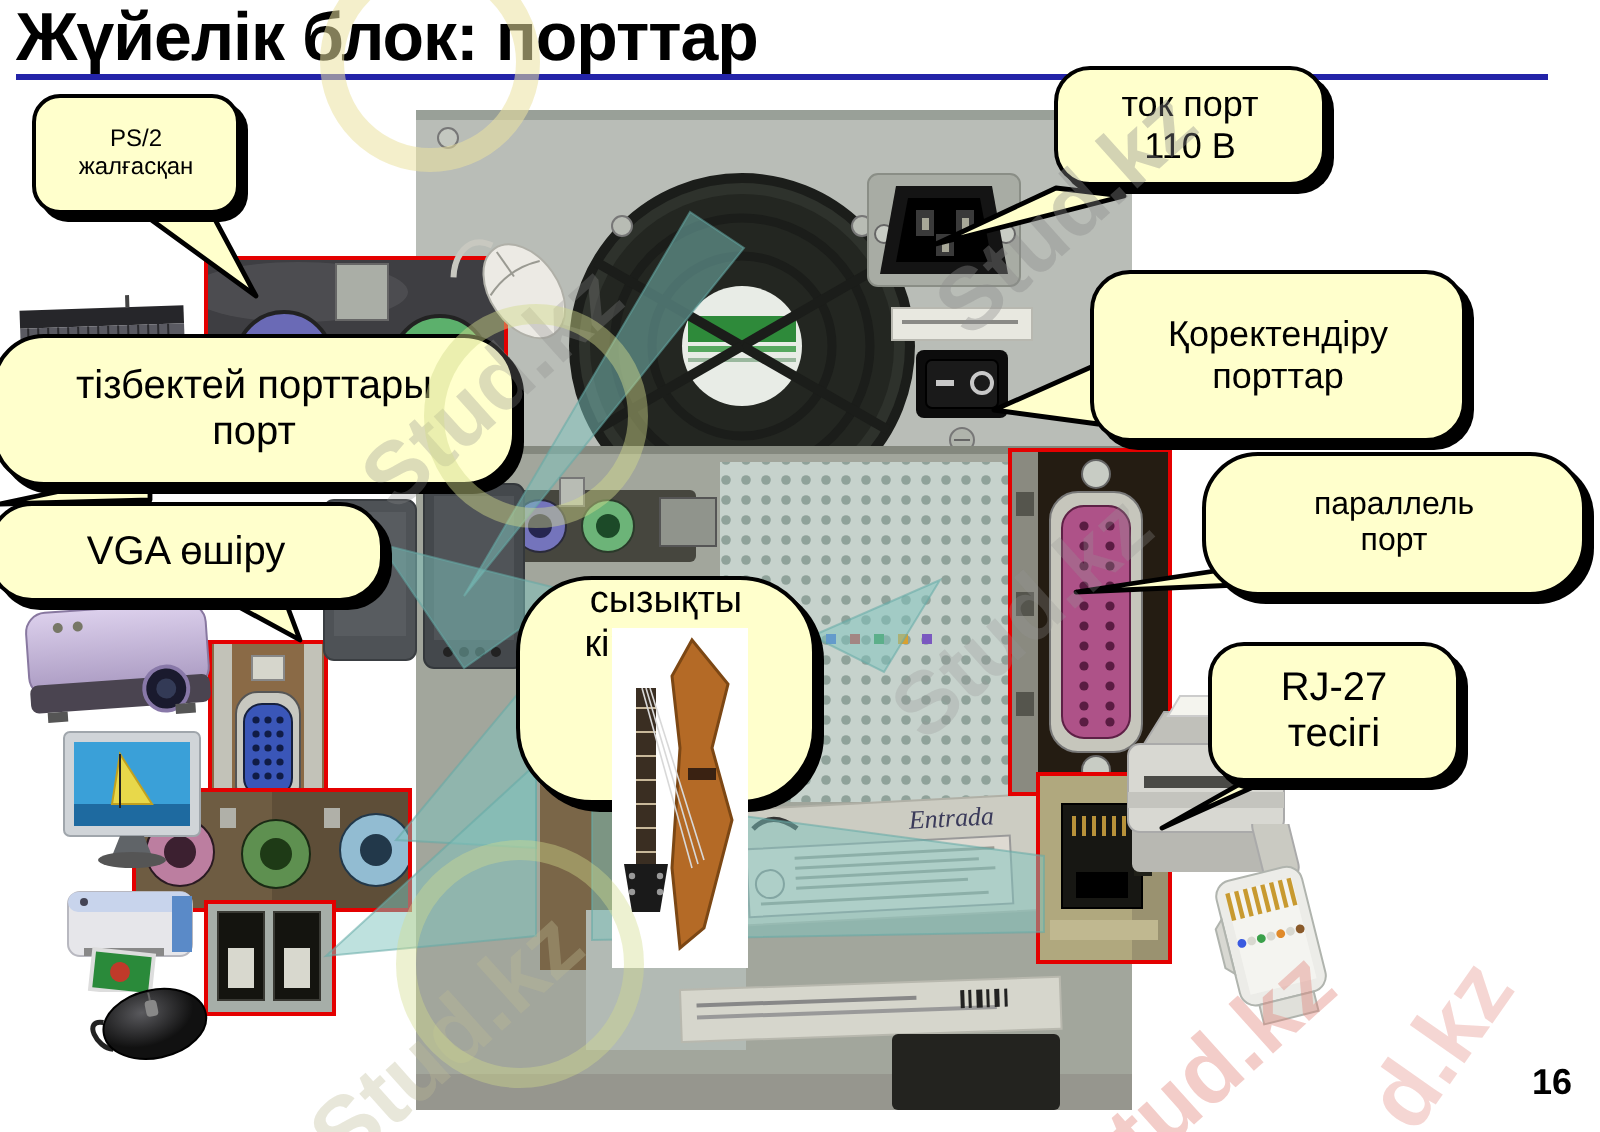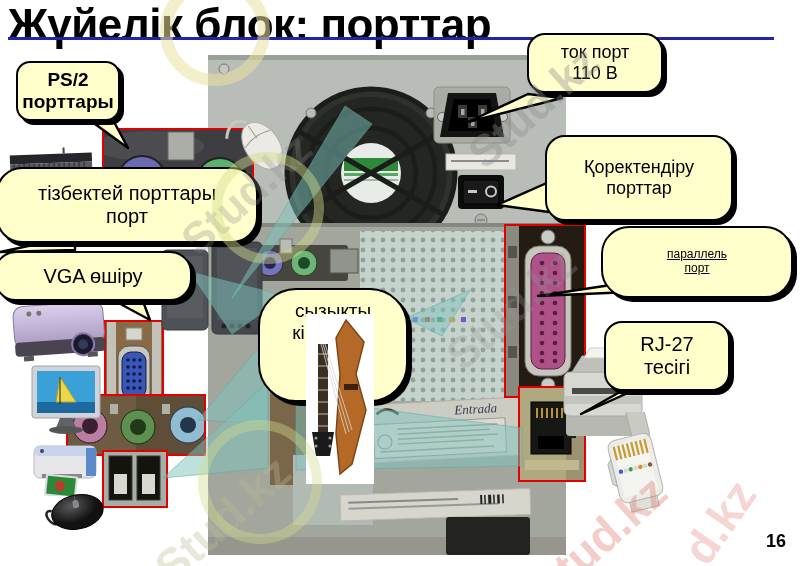--- a/index.html
+++ b/index.html
@@ -1,18 +1,18 @@
 <!DOCTYPE html>
 <html><head>
 <meta charset="utf-8">
 <style>
   html,body{margin:0;padding:0;background:#fff;}
   #slide{position:relative;width:800px;height:566px;overflow:hidden;background:#ffffff;
          font-family:"Liberation Sans", sans-serif;}
-  .title{position:absolute;left:8px;top:0px;font-size:44px;font-weight:700;color:#000;
+  .title{position:absolute;left:8px;top:0px;font-size:34px;font-weight:700;color:#000;
          letter-spacing:-0.5px;z-index:2;}
   .rule{position:absolute;left:8px;top:37px;width:766px;height:3px;background:#2323A8;z-index:2;}
   .photo{position:absolute;left:208px;top:55px;width:358px;height:500px;z-index:1;}
   .device{position:absolute;z-index:3;}
   .redbox{position:absolute;border:2px solid #E40000;box-sizing:border-box;z-index:3;overflow:hidden;}
   .overlay{position:absolute;left:0;top:0;z-index:4;pointer-events:none;}
   .tails{position:absolute;left:0;top:0;z-index:5;pointer-events:none;}
   .bubble{position:absolute;background:#FFFFCC;border:2.5px solid #000;box-shadow:4px 4px 0 #000;
           display:flex;flex-direction:column;align-items:center;justify-content:center;
           text-align:center;z-index:6;color:#000;line-height:1.14;box-sizing:border-box;}
@@ -442,50 +442,50 @@
       <polygon points="62,100 128,148 98,92"></polygon>
       <polygon points="528,94 468,122 562,98"></polygon>
       <polygon points="549,182 497,205 549,212"></polygon>
       <polygon points="630,292 538,296 664,277"></polygon>
       <polygon points="75,236 0,252 75,250"></polygon>
       <polygon points="102,294 150,320 138,288"></polygon>
       <polygon points="627,388 581,414 659,379"></polygon>
     </g>
   </svg>
 
-  <div class="bubble" style="left:16px;top:61px;width:104px;height:60px;border-radius:14px;font-size:19px;font-weight:bold;">
+  <div class="bubble" style="left:16px;top:47px;width:104px;height:60px;border-radius:14px;font-size:12px;">
     <span>PS/2</span>
-    <span>порттары</span>
+    <span>жалғасқан</span>
   </div>
 
   <div class="bubble" style="left:527px;top:33px;width:136px;height:60px;border-radius:18px;font-size:18px;">
     <span>ток порт</span>
     <span>110 В</span>
   </div>
 
   <div class="bubble" style="left:545px;top:135px;width:188px;height:86px;border-radius:20px;font-size:18px;">
     <span>Қоректендіру</span>
     <span>порттар</span>
   </div>
 
-  <div class="bubble" style="left:601px;top:226px;width:192px;height:72px;border-radius:28px;font-size:12px;text-decoration:underline;">
+  <div class="bubble" style="left:601px;top:226px;width:192px;height:72px;border-radius:28px;font-size:16px;">
     <span>параллель</span>
     <span>порт</span>
   </div>
 
   <div class="bubble" style="left:-4px;top:167px;width:262px;height:76px;border-radius:26px;font-size:20px;">
     <span>тізбектей порттары</span>
     <span>порт</span>
   </div>
 
   <div class="bubble" style="left:-6px;top:251px;width:198px;height:50px;border-radius:22px;font-size:20px;">
     <span>VGA өшіру</span>
   </div>
 
-  <div class="bubble" style="left:258px;top:288px;width:150px;height:114px;border-radius:38px;font-size:19px;justify-content:flex-start;padding-top:10px;">
+  <div class="bubble" style="left:258px;top:288px;width:150px;height:114px;border-radius:38px;font-size:19px;justify-content:flex-start;">
     <span>сызықты</span>
     <span>кіру тесігі</span>
   </div>
 
   <div class="bubble" style="left:604px;top:321px;width:126px;height:70px;border-radius:18px;font-size:20px;">
     <span>RJ-27</span>
     <span>тесігі</span>
   </div>
 
   <div class="guitar">

